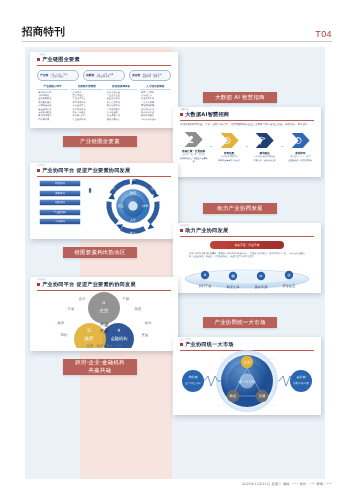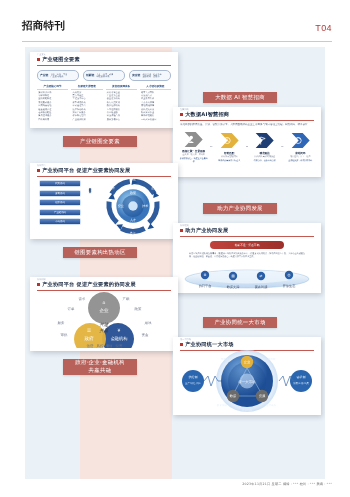--- a/index.html
+++ b/index.html
@@ -9,21 +9,21 @@
     font-family: "Liberation Sans", "DejaVu Sans", sans-serif;
     overflow: hidden;
   }
   .page { position: relative; width: 350px; height: 497px; background:#fff; }
 
   
   .masthead {
     position: absolute; left: 22px; top: 22px; right: 18px; height: 20px;
     border-bottom: 1px solid #cfc9c6;
     display: flex; align-items: flex-end; justify-content: space-between;
-    padding-bottom: 8px;
+    padding-bottom: 2px;
   }
   .masthead-title {
     font-size: 10.5px; font-weight: bold; color: #1b1b1b; letter-spacing: .3px;
     font-family: "DejaVu Sans", sans-serif;
   }
   .masthead-page { font-size: 9px; color: #b23b3b; letter-spacing: .4px; }
 
   
   .canvas {
     position: absolute; left: 25px; top: 47px; width: 300px; height: 432px;

